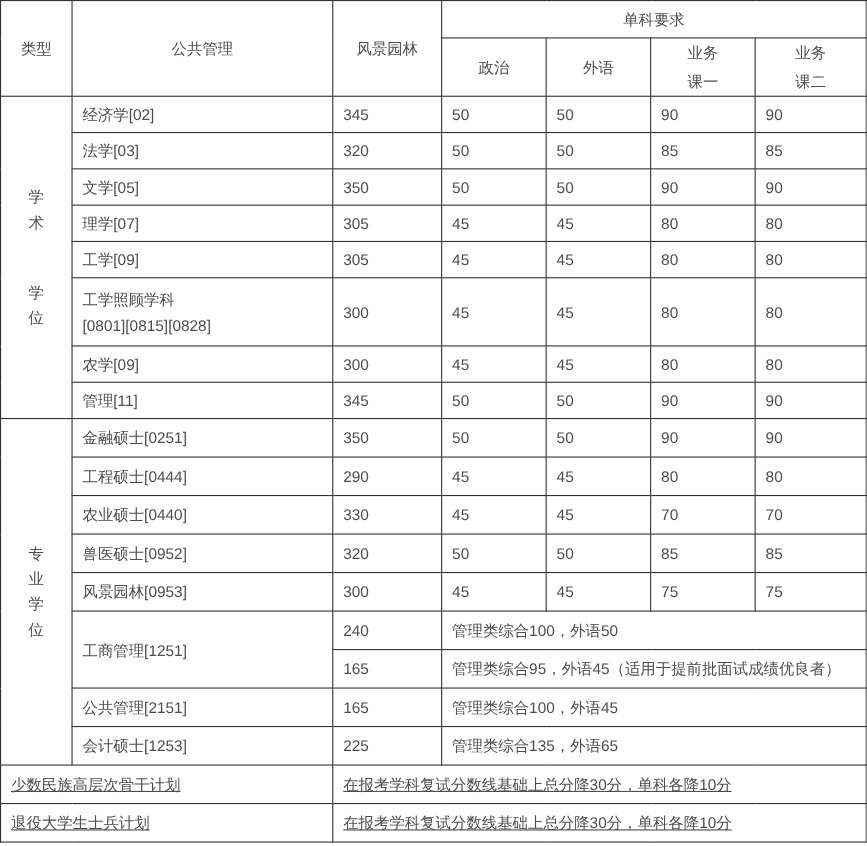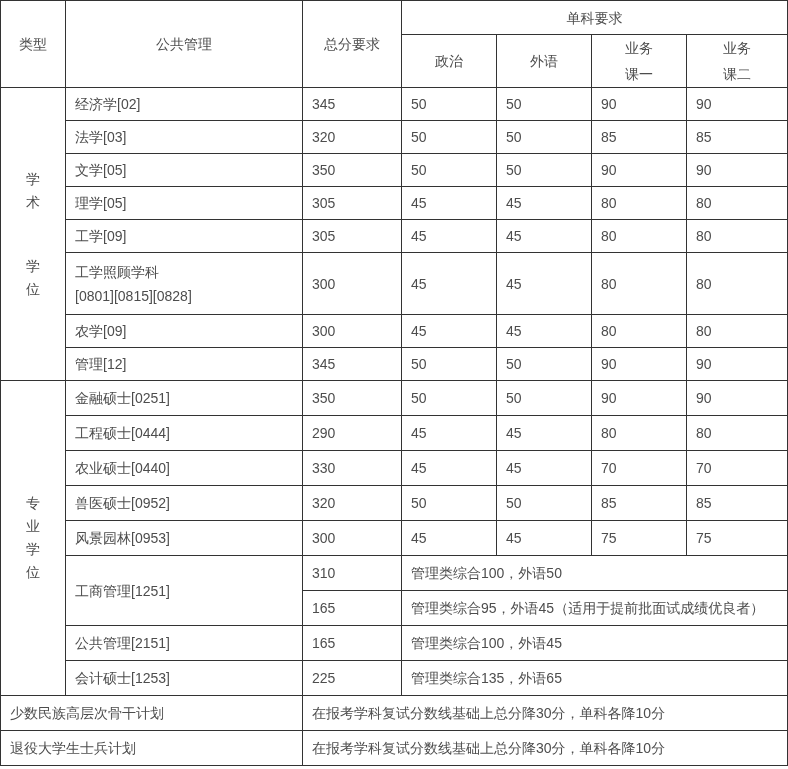--- a/index.html
+++ b/index.html
@@ -35,21 +35,21 @@
     text-align: center;
     padding: 0 2px;
     line-height: 26px;
   }
   tr.hrow1 { height: 34px; }
   tr.hrow2 { height: 53px; }
   
   tr.r-std  { height: 33px; }
   tr.r-tall { height: 62px; }
   tr.r-pro  { height: 35px; }
-  tr.r-foot { height: 35px; }
+  tr.r-foot { height: 35px; text-decoration: underline; }
   table.score-table tbody td {
     text-align: left;
     padding: 2px 9px;
     line-height: 24px;
   }
   
   td.vcell {
     text-align: center !important;
     padding: 0 !important;
   }
@@ -73,21 +73,21 @@
       <col style="width:99px">
       <col style="width:95px">
       <col style="width:95px">
       <col style="width:95px">
       <col style="width:101px">
     </colgroup>
     <thead>
       <tr class="hrow1">
         <th rowspan="2">类型</th>
         <th rowspan="2">公共管理</th>
-        <th rowspan="2">总分要求</th>
+        <th rowspan="2">风景园林</th>
         <th colspan="4">单科要求</th>
       </tr>
       <tr class="hrow2">
         <th>政治</th>
         <th>外语</th>
         <th>业务
 课一</th>
         <th>业务
 课二</th>
       </tr>
@@ -118,21 +118,21 @@
       </tr>
       <tr class="r-std">
         <td>文学[05]</td>
         <td>350</td>
         <td>50</td>
         <td>50</td>
         <td>90</td>
         <td>90</td>
       </tr>
       <tr class="r-std">
-        <td>理学[05]</td>
+        <td>理学[07]</td>
         <td>305</td>
         <td>45</td>
         <td>45</td>
         <td>80</td>
         <td>80</td>
       </tr>
       <tr class="r-std">
         <td>工学[09]</td>
         <td>305</td>
         <td>45</td>
@@ -151,21 +151,21 @@
       </tr>
       <tr class="r-std">
         <td>农学[09]</td>
         <td>300</td>
         <td>45</td>
         <td>45</td>
         <td>80</td>
         <td>80</td>
       </tr>
       <tr class="r-std">
-        <td>管理[12]</td>
+        <td>管理[11]</td>
         <td>345</td>
         <td>50</td>
         <td>50</td>
         <td>90</td>
         <td>90</td>
       </tr>
 
       <tr class="r-pro">
         <td rowspan="9" class="vcell">
           <span class="vtext">专
@@ -207,21 +207,21 @@
       <tr class="r-pro">
         <td>风景园林[0953]</td>
         <td>300</td>
         <td>45</td>
         <td>45</td>
         <td>75</td>
         <td>75</td>
       </tr>
       <tr class="r-pro">
         <td rowspan="2">工商管理[1251]</td>
-        <td>310</td>
+        <td>240</td>
         <td colspan="4">管理类综合100，外语50</td>
       </tr>
       <tr class="r-pro">
         <td>165</td>
         <td colspan="4">管理类综合95，外语45（适用于提前批面试成绩优良者）</td>
       </tr>
       <tr class="r-pro">
         <td>公共管理[2151]</td>
         <td>165</td>
         <td colspan="4">管理类综合100，外语45</td>

